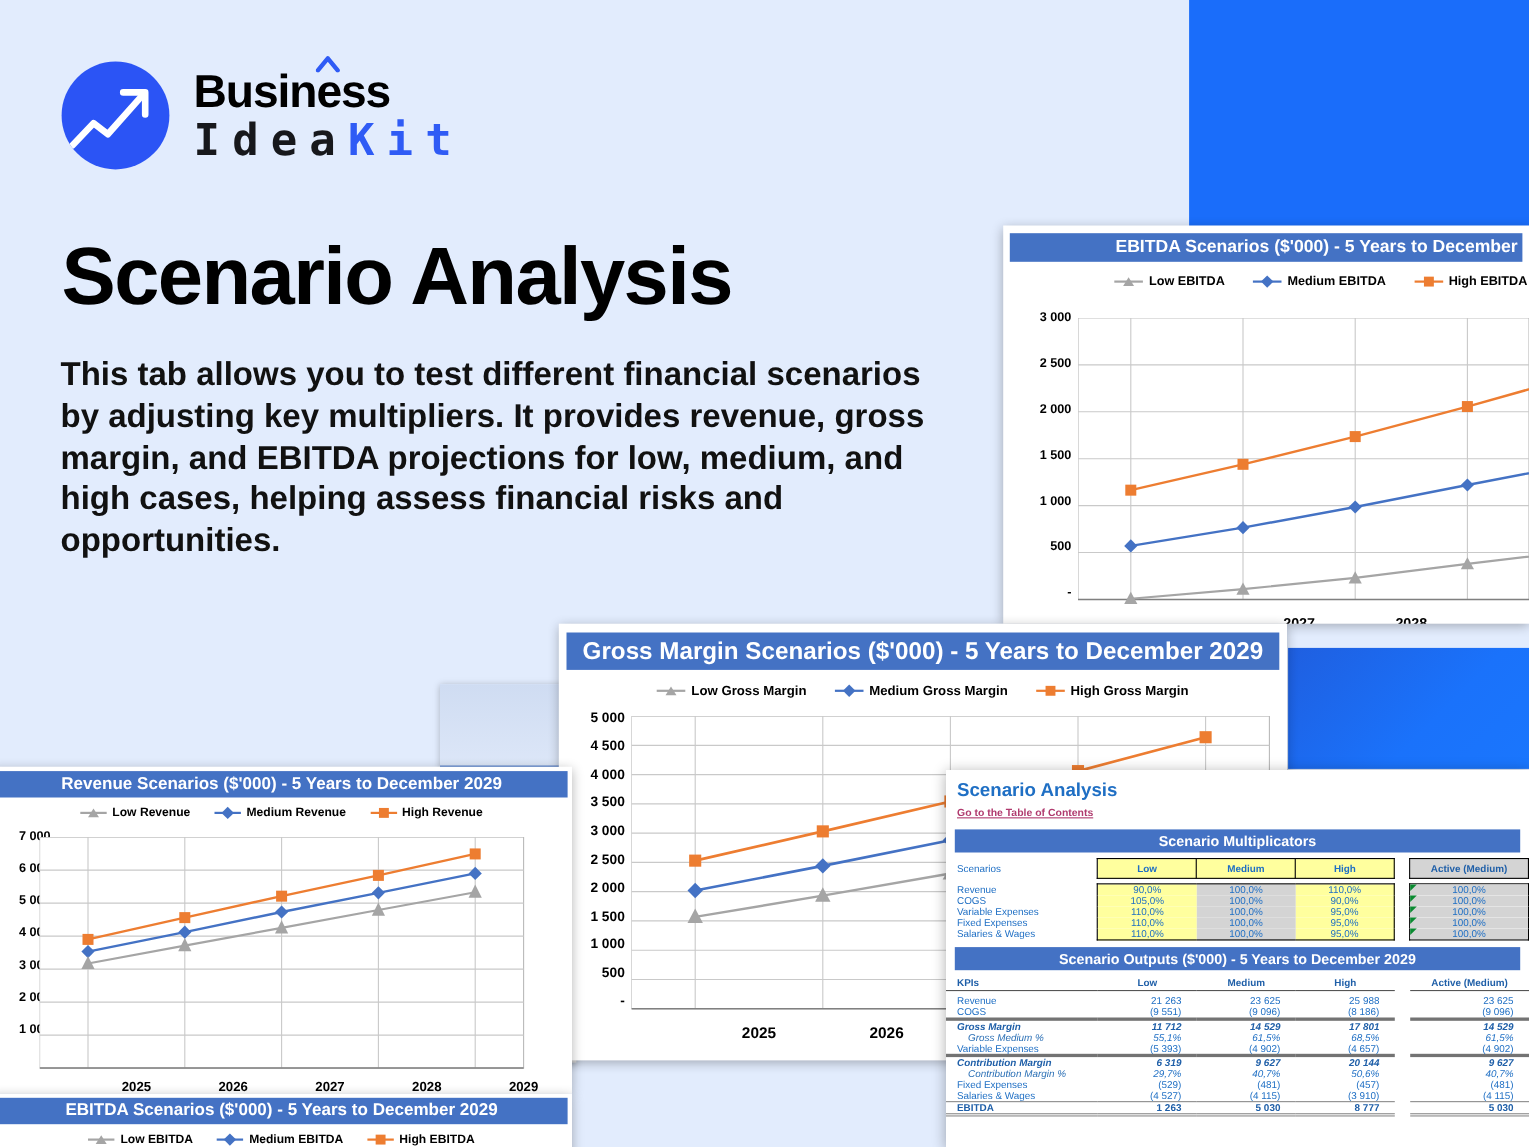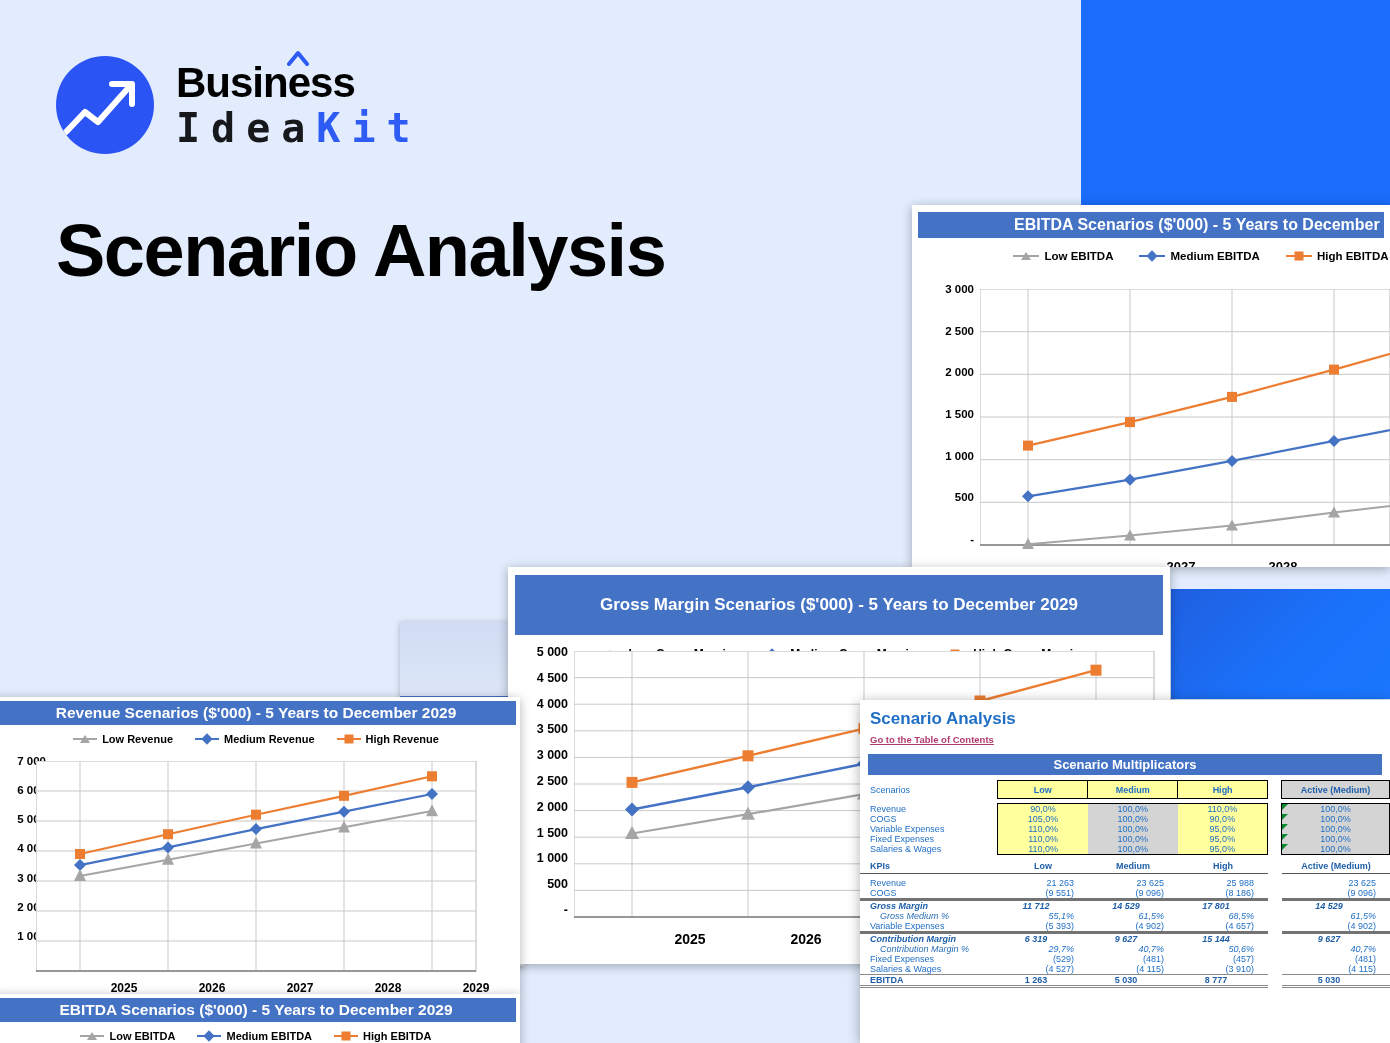--- a/index.html
+++ b/index.html
@@ -130,21 +130,21 @@
   .sc-band {
     background: #4472c4; color: #fff; font-weight: 700; font-size: 13px;
     text-align: center; margin: 7px 8px 0 8px; padding: 3px 0; white-space: nowrap;
   }
   table.sc { border-collapse: collapse; width: 100%; }
   table.sc td, table.sc th { font-size: 9px; padding: 0; }
   .lbl { color: #1f6fc4; font-weight: 400; text-align: left; padding-left: 10px !important; }
   .lbl.b { font-weight: 700; color: #1f5fa8; }
   .lbl.i { font-style: italic; padding-left: 20px !important; color:#2a6fb5; }
   .num { color: #1f6fc4; text-align: right; font-size: 9px; padding-right: 14px !important; }
-  .num.b { font-weight: 700; color:#1f5fa8;text-align:center; }
+  .num.b { font-weight: 700; color:#1f5fa8; }
   .num.i { font-style: italic; }
 
   .hdr-yellow {
     background: #ffff9e; border: 1.4px solid #000;
     color: #1f6fc4; font-weight: 700; text-align: center; font-size: 10px;
   }
   .cell-yellow { background: #ffff9e; color:#1f6fc4; text-align:center; font-size:9px; }
   .cell-gray   { background: #d4d4d4; color:#1f6fc4; text-align:center; font-size:9px; }
   .yellow-box-l { border-left: 1.4px solid #000; }
   .yellow-box-r { border-right: 1.4px solid #000; }
@@ -195,20 +195,21 @@
           <polyline points="2,14 11,3 20,14" fill="none" stroke="#2f5bf5" stroke-width="4" stroke-linecap="round" stroke-linejoin="round"></polyline>
         </svg>
       </div>
       <div class="logo-line2">
         <span class="logo-idea">Idea</span><span class="logo-kit">Kit</span>
       </div>
     </div>
   </div>
 
   <div class="hero-title">Scenario Analysis</div>
+  <div class="hero-body">This tab allows you to test different financial scenarios by adjusting key multipliers. It provides revenue, gross margin, and EBITDA projections for low, medium, and high cases, helping assess financial risks and opportunities.</div>
 
   <div class="ghost" style="left:446px; top:666px; width:78px; height:300px;">
     <div class="ghost-row" style="top:22px;"></div>
       <div class="ghost-row" style="top:52px;"></div>
     <div class="ghost-row" style="top:82px;"></div>
       <div class="ghost-row" style="top:112px;"></div>
     <div class="ghost-row" style="top:142px;"></div>
       <div class="ghost-row" style="top:172px;"></div>
     <div class="ghost-row" style="top:202px;"></div>
       <div class="ghost-row" style="top:232px;"></div>
@@ -299,21 +300,21 @@
       <div class="ax-x" style="left:68px; top:276px; width:410px; font-size:13px;">
         <span style="flex:0 0 48px;"></span>
         <span style="flex:0 0 102px;"></span>
         <span style="flex:0 0 102px;">2027</span>
         <span style="flex:0 0 102px;">2028</span>
       </div>
     </div>
   </div>
 
   <div class="panel" id="panel-gross-margin" style="left:508px; top:567px; width:662px; height:397px;">
-    <div class="panel-band" style="margin:8px 7px 0 7px; padding:20px 0; font-size:17px;">Gross Margin Scenarios ($'000) - 5 Years to December 2029</div>
+    <div class="panel-band" style="margin:8px 7px 0 7px; padding:4px 0; font-size:22px;">Gross Margin Scenarios ($'000) - 5 Years to December 2029</div>
 
     <div class="legend" style="margin-top:12px; font-size:12px;">
       <div class="legend-item">
         <span class="legend-swatch" style="width:26px;height:10px;">
             <i style="background:#a5a5a5;"></i>
             <b style="width:0;height:0;border-left:5px solid transparent;border-right:5px solid transparent;border-bottom:8px solid #a5a5a5;"></b>
           </span>
         <span>Low Gross Margin</span>
       </div>
       <div class="legend-item">
@@ -575,20 +576,21 @@
         <td class="cell-yellow yellow-box-l yellow-box-b">110,0%</td>
         <td class="cell-gray yellow-box-b">100,0%</td>
         <td class="cell-yellow yellow-box-r yellow-box-b">95,0%</td>
         <td></td>
         <td class="cell-active yellow-box-l yellow-box-r yellow-box-b">100,0%</td>
       </tr>
     </tbody>
       </table>
 
     
+    <div class="sc-band" style="margin-top:6px;">Scenario Outputs ($'000) - 5 Years to December 2029</div>
     <table class="sc" style="margin-top:4px;">
       <colgroup>
           <col style="width:138px">
           <col style="width:90px">
           <col style="width:90px">
           <col style="width:90px">
           <col style="width:14px">
           <col style="width:108px">
         </colgroup>
       <tbody>
@@ -641,21 +643,21 @@
         <td class="num">(5 393)</td>
         <td class="num">(4 902)</td>
         <td class="num">(4 657)</td>
         <td></td>
         <td class="num">(4 902)</td>
       </tr>
       <tr>
         <td class="lbl b rule-top">Contribution Margin</td>
         <td class="num b rule-top">6 319</td>
         <td class="num b rule-top">9 627</td>
-        <td class="num b rule-top">15 144</td>
+        <td class="num b rule-top">20 144</td>
         <td></td>
         <td class="num b rule-top">9 627</td>
       </tr>
       <tr>
         <td class="lbl i">Contribution Margin %</td>
         <td class="num i">29,7%</td>
         <td class="num i">40,7%</td>
         <td class="num i">50,6%</td>
         <td></td>
         <td class="num i">40,7%</td>

